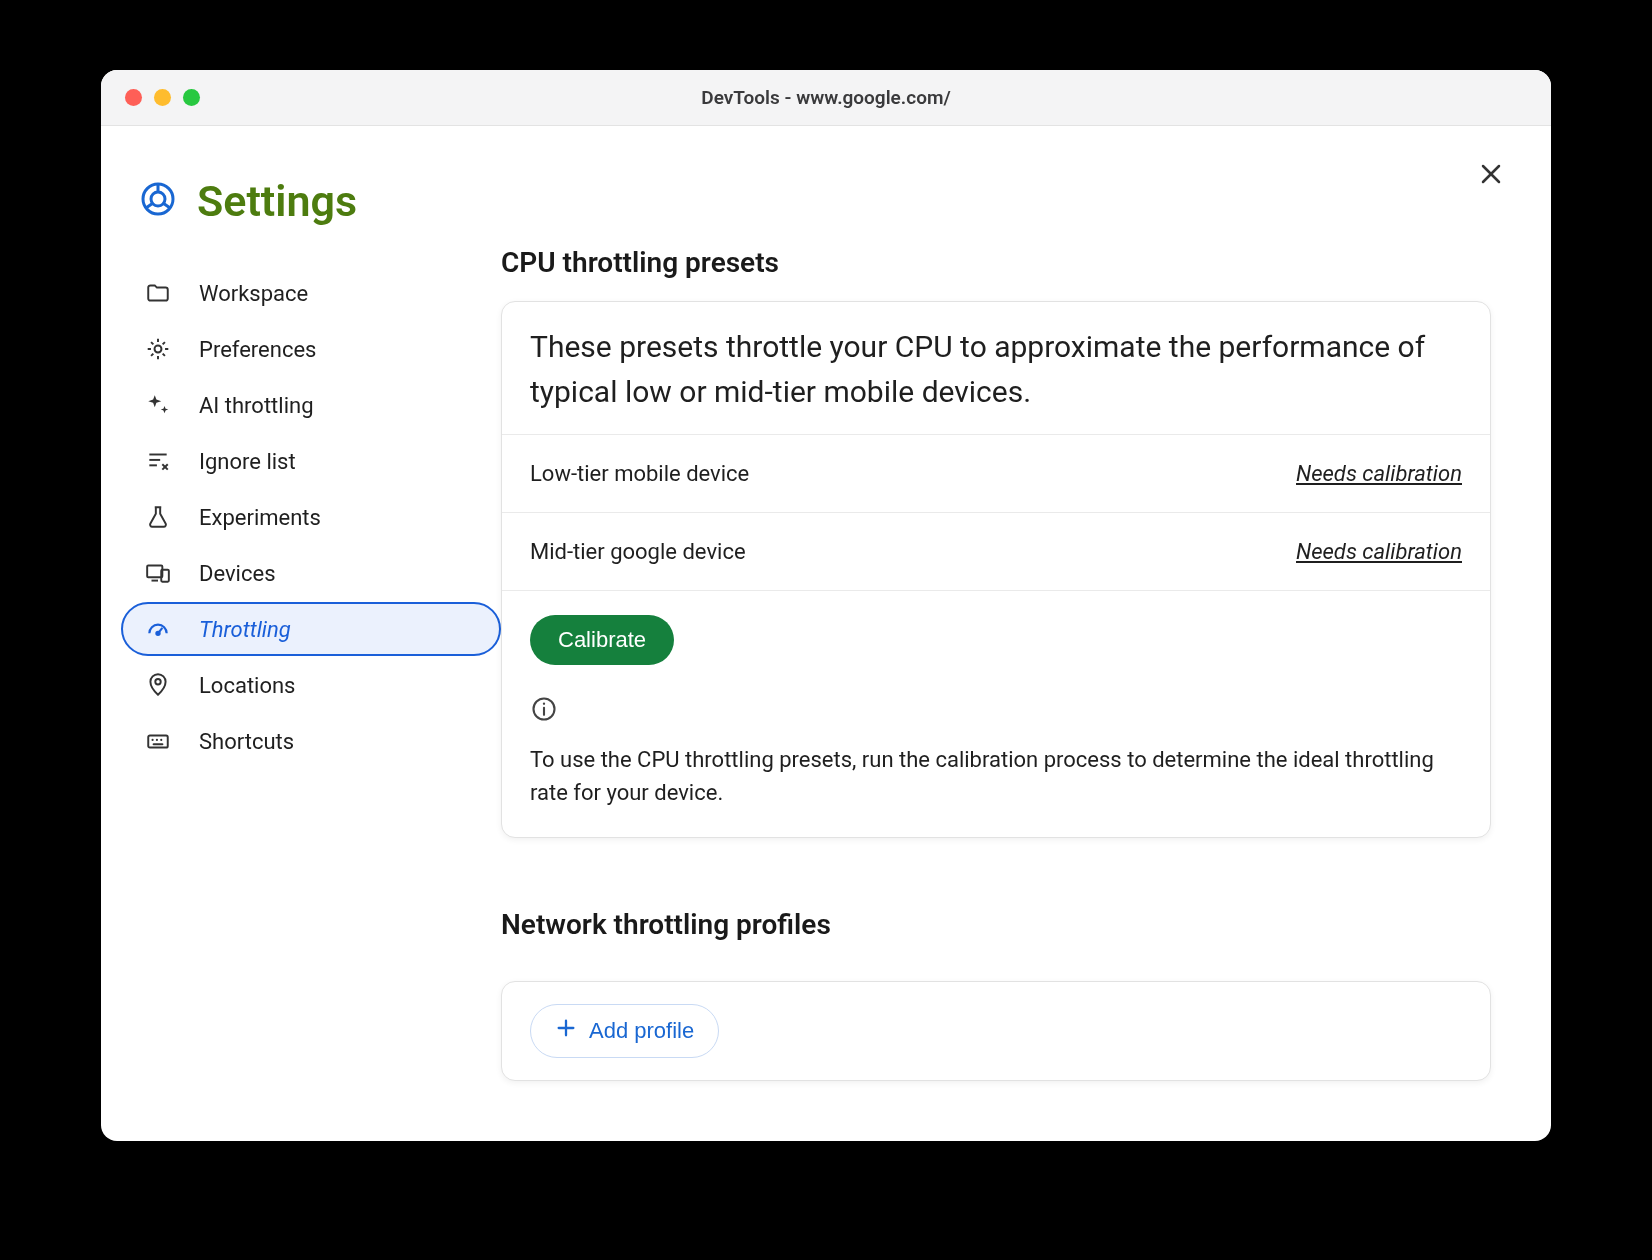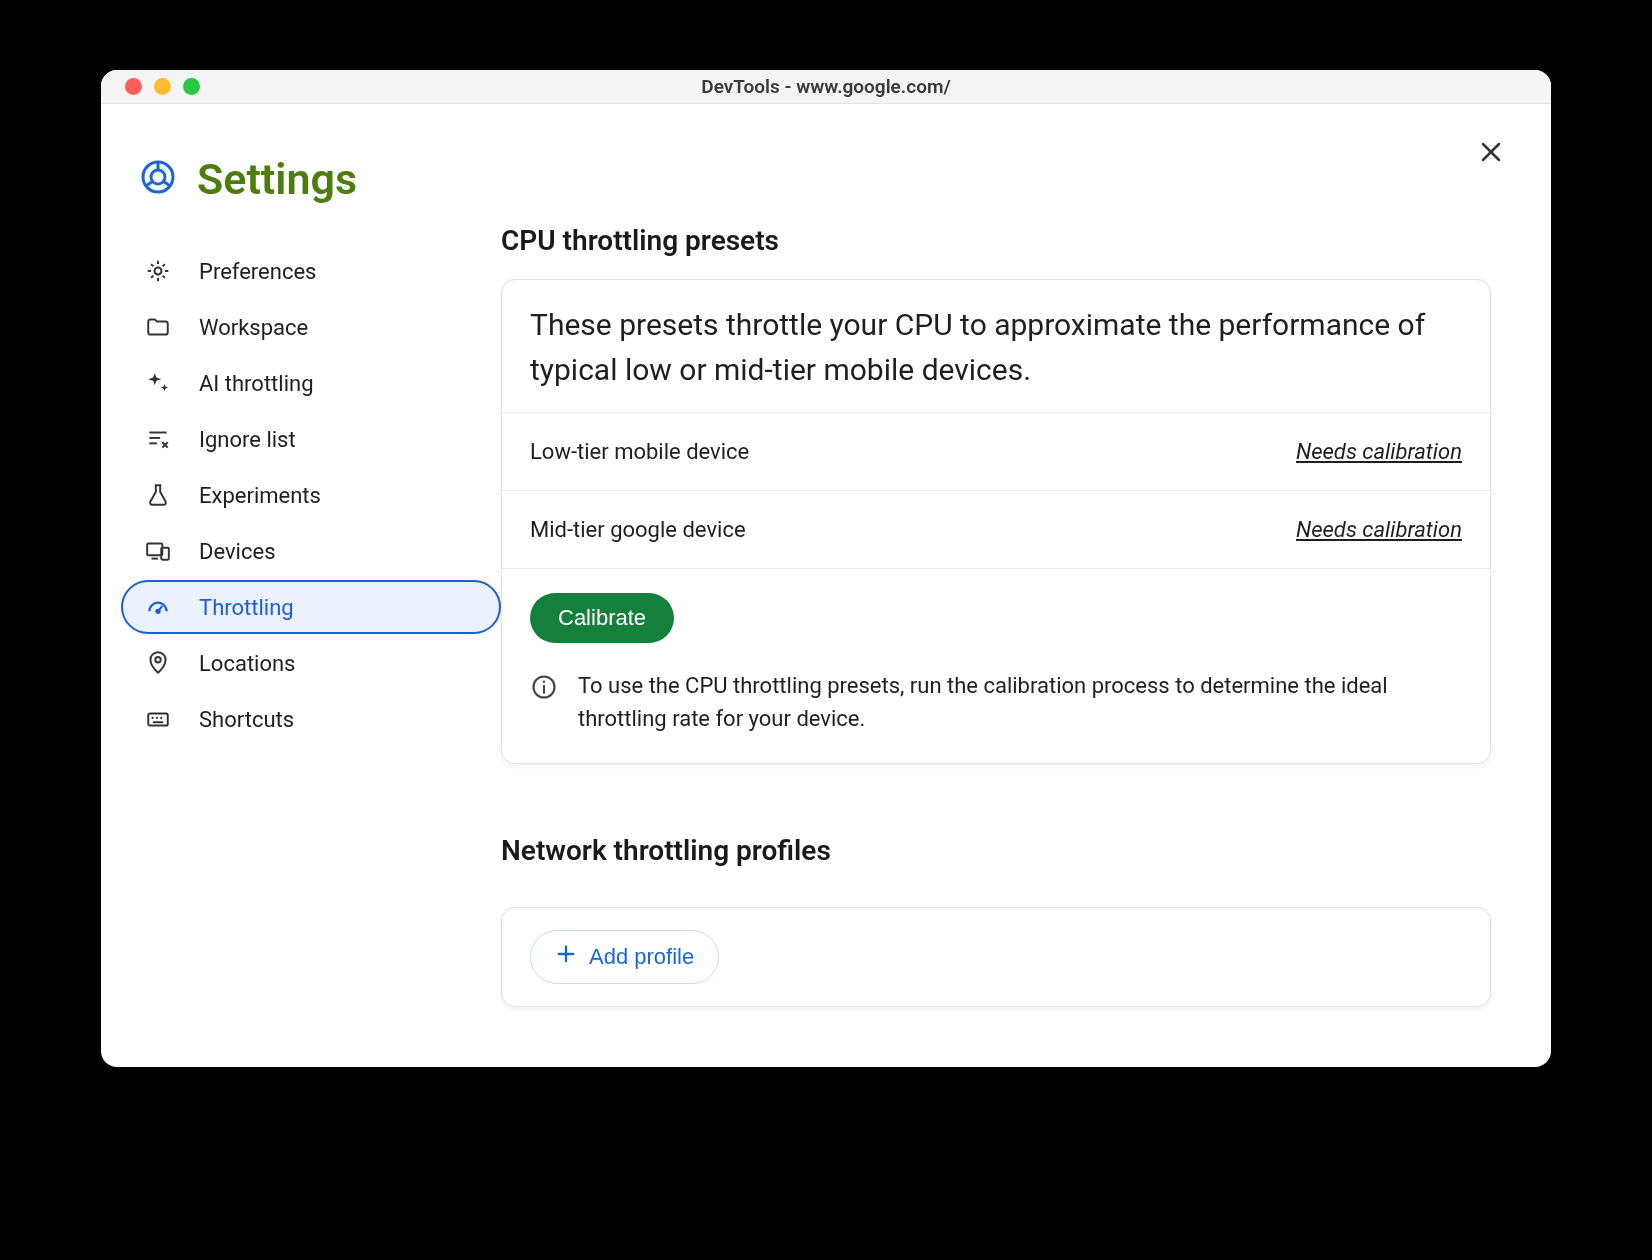--- a/index.html
+++ b/index.html
@@ -14,21 +14,21 @@
       padding-top: 70px;
     }
     .window {
       width: 1450px;
       background: #fff;
       border-radius: 16px;
       overflow: hidden;
       box-shadow: 0 20px 60px rgba(0,0,0,0.4);
     }
     .titlebar {
-      height: 34px;
+      height: 56px;
       background: #f4f4f5;
       display: flex;
       align-items: center;
       position: relative;
       border-bottom: 1px solid #e3e3e3;
     }
     .traffic-lights {
       display: flex;
       gap: 12px;
       padding-left: 24px;
@@ -91,20 +91,21 @@
       font-size: 22px;
       color: #1f1f1f;
       border-radius: 999px;
       cursor: pointer;
     }
     .sidebar-item.active {
       background: #ebf1fd;
       color: #1a5fd9;
       border: 2px solid #1a5fd9;
       padding: 12px 22px;
+      font-style: italic;
     }
     .sidebar-item.active .sb-icon svg { stroke: #1a5fd9; fill: none; }
     .sb-icon {
       width: 26px;
       height: 26px;
       display: flex;
       align-items: center;
       justify-content: center;
     }
     .main {
@@ -152,20 +153,21 @@
       font-size: 22px;
       font-weight: 500;
       border-radius: 999px;
       cursor: pointer;
     }
     .info-row {
       display: flex;
       gap: 20px;
       margin-top: 26px;
       align-items: flex-start;
+      flex-direction: column;
     }
     .info-icon {
       width: 28px;
       height: 28px;
       flex-shrink: 0;
       margin-top: 4px;
     }
     .info-text {
       font-size: 22px;
       line-height: 1.5;
@@ -229,34 +231,34 @@
           </svg>
         </span>
         <span class="settings-title">Settings</span>
       </div>
 
       <div class="sidebar-items">
 
         <div class="sidebar-item">
           <span class="sb-icon">
             <svg width="26" height="26" viewBox="0 0 24 24" fill="none" stroke="#333" stroke-width="1.8">
+              <path d="M3 7a2 2 0 012-2h4l2 2h8a2 2 0 012 2v8a2 2 0 01-2 2H5a2 2 0 01-2-2V7z"></path>
+            </svg>
+          </span>
+          <span>Workspace</span>
+        </div>
+
+        <div class="sidebar-item">
+          <span class="sb-icon">
+            <svg width="26" height="26" viewBox="0 0 24 24" fill="none" stroke="#333" stroke-width="1.8">
               <circle cx="12" cy="12" r="3.2"></circle>
               <path d="M12 2.5v3M12 18.5v3M21.5 12h-3M5.5 12h-3M18.4 5.6l-2.1 2.1M7.7 16.3l-2.1 2.1M18.4 18.4l-2.1-2.1M7.7 7.7L5.6 5.6"></path>
             </svg>
           </span>
           <span>Preferences</span>
-        </div>
-
-        <div class="sidebar-item">
-          <span class="sb-icon">
-            <svg width="26" height="26" viewBox="0 0 24 24" fill="none" stroke="#333" stroke-width="1.8">
-              <path d="M3 7a2 2 0 012-2h4l2 2h8a2 2 0 012 2v8a2 2 0 01-2 2H5a2 2 0 01-2-2V7z"></path>
-            </svg>
-          </span>
-          <span>Workspace</span>
         </div>
 
         <div class="sidebar-item">
           <span class="sb-icon">
             <svg width="26" height="26" viewBox="0 0 24 24" fill="#333">
               <path d="M9 3l1.5 4L15 8.5 10.5 10 9 14l-1.5-4L3 8.5 7.5 7 9 3z"></path>
               <path d="M18 13l1 2.5L21.5 16l-2.5 1-1 2.5-1-2.5L14.5 16l2.5-0.5L18 13z"></path>
             </svg>
           </span>
           <span>AI throttling</span>

